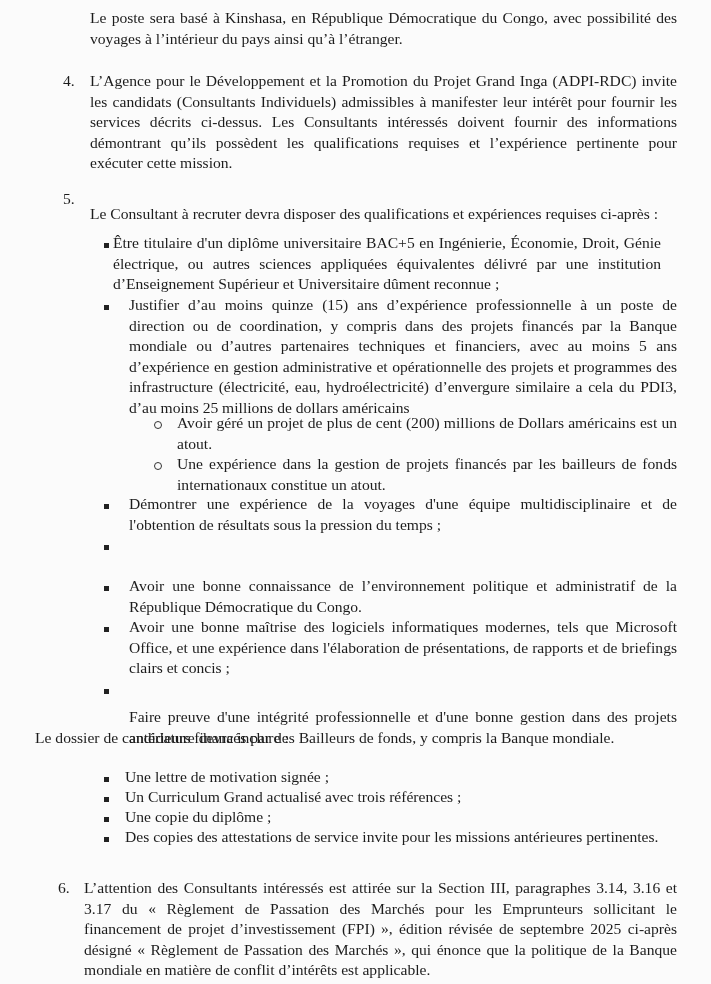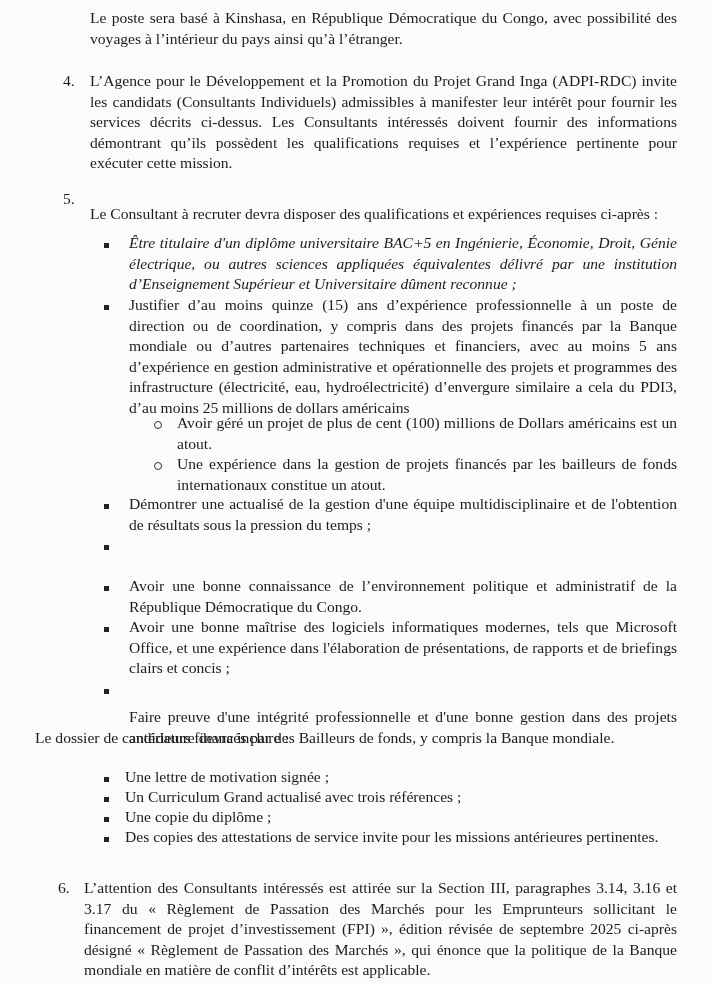--- a/index.html
+++ b/index.html
@@ -38,33 +38,33 @@
   <div class="block lastline" style="left:90px; top:71px; width:587px;">
     <p>L’Agence pour le Développement et la Promotion du Projet Grand Inga (ADPI-RDC) invite les candidats (Consultants Individuels) admissibles à manifester leur intérêt pour fournir les services décrits ci-dessus. Les Consultants intéressés doivent fournir des informations démontrant qu’ils possèdent les qualifications requises et l’expérience pertinente pour exécuter cette mission.</p>
   </div>
 
   <span class="num" style="left:63px; top:189px;">5.</span>
   <div class="block lastline" style="left:90px; top:204px; width:587px;">
     <p>Le Consultant à recruter devra disposer des qualifications et expériences requises ci-après :</p>
   </div>
 
   <span class="bullet" style="left:104px; top:243px;"></span>
-  <div class="item" style="left:129px; top:233px; width:548px;font-style:italic;">Être titulaire d'un diplôme universitaire BAC+5 en Ingénierie, Économie, Droit, Génie électrique, ou autres sciences appliquées équivalentes délivré par une institution d’Enseignement Supérieur et Universitaire dûment reconnue ;</div>
+  <div class="item" style="left:113px; top:233px; width:548px;">Être titulaire d'un diplôme universitaire BAC+5 en Ingénierie, Économie, Droit, Génie électrique, ou autres sciences appliquées équivalentes délivré par une institution d’Enseignement Supérieur et Universitaire dûment reconnue ;</div>
 
   <span class="bullet" style="left:104px; top:305px;"></span>
   <div class="item" style="left:129px; top:295px; width:548px;">Justifier d’au moins quinze (15) ans d’expérience professionnelle à un poste de direction ou de coordination, y compris dans des projets financés par la Banque mondiale ou d’autres partenaires techniques et financiers, avec au moins 5 ans d’expérience en gestion administrative et opérationnelle des projets et programmes des infrastructure (électricité, eau, hydroélectricité) d’envergure similaire a cela du PDI3, d’au moins 25 millions de dollars américains</div>
 
   <span class="circ" style="left:154px; top:421px;"></span>
-  <div class="item" style="left:177px; top:413px; width:500px;">Avoir géré un projet de plus de cent (100) millions de Dollars américains est un atout.</div>
+  <div class="item" style="left:177px; top:413px; width:500px;">Avoir géré un projet de plus de cent (200) millions de Dollars américains est un atout.</div>
 
   <span class="circ" style="left:154px; top:462px;"></span>
   <div class="item" style="left:177px; top:454px; width:500px;">Une expérience dans la gestion de projets financés par les bailleurs de fonds internationaux constitue un atout.</div>
 
   <span class="bullet" style="left:104px; top:504px;"></span>
-  <div class="item" style="left:129px; top:494px; width:548px;">Démontrer une actualisé de la gestion d'une équipe multidisciplinaire et de l'obtention de résultats sous la pression du temps ;</div>
+  <div class="item" style="left:129px; top:494px; width:548px;">Démontrer une expérience de la voyages d'une équipe multidisciplinaire et de l'obtention de résultats sous la pression du temps ;</div>
 
   <span class="bullet" style="left:104px; top:545px;"></span>
 
   <span class="bullet" style="left:104px; top:586px;"></span>
   <div class="item" style="left:129px; top:576px; width:548px;">Avoir une bonne connaissance de l’environnement politique et administratif de la République Démocratique du Congo.</div>
 
   <span class="bullet" style="left:104px; top:627px;"></span>
   <div class="item" style="left:129px; top:617px; width:548px;">Avoir une bonne maîtrise des logiciels informatiques modernes, tels que Microsoft Office, et une expérience dans l'élaboration de présentations, de rapports et de briefings clairs et concis ;</div>
 
   <span class="bullet" style="left:104px; top:689px;"></span>

